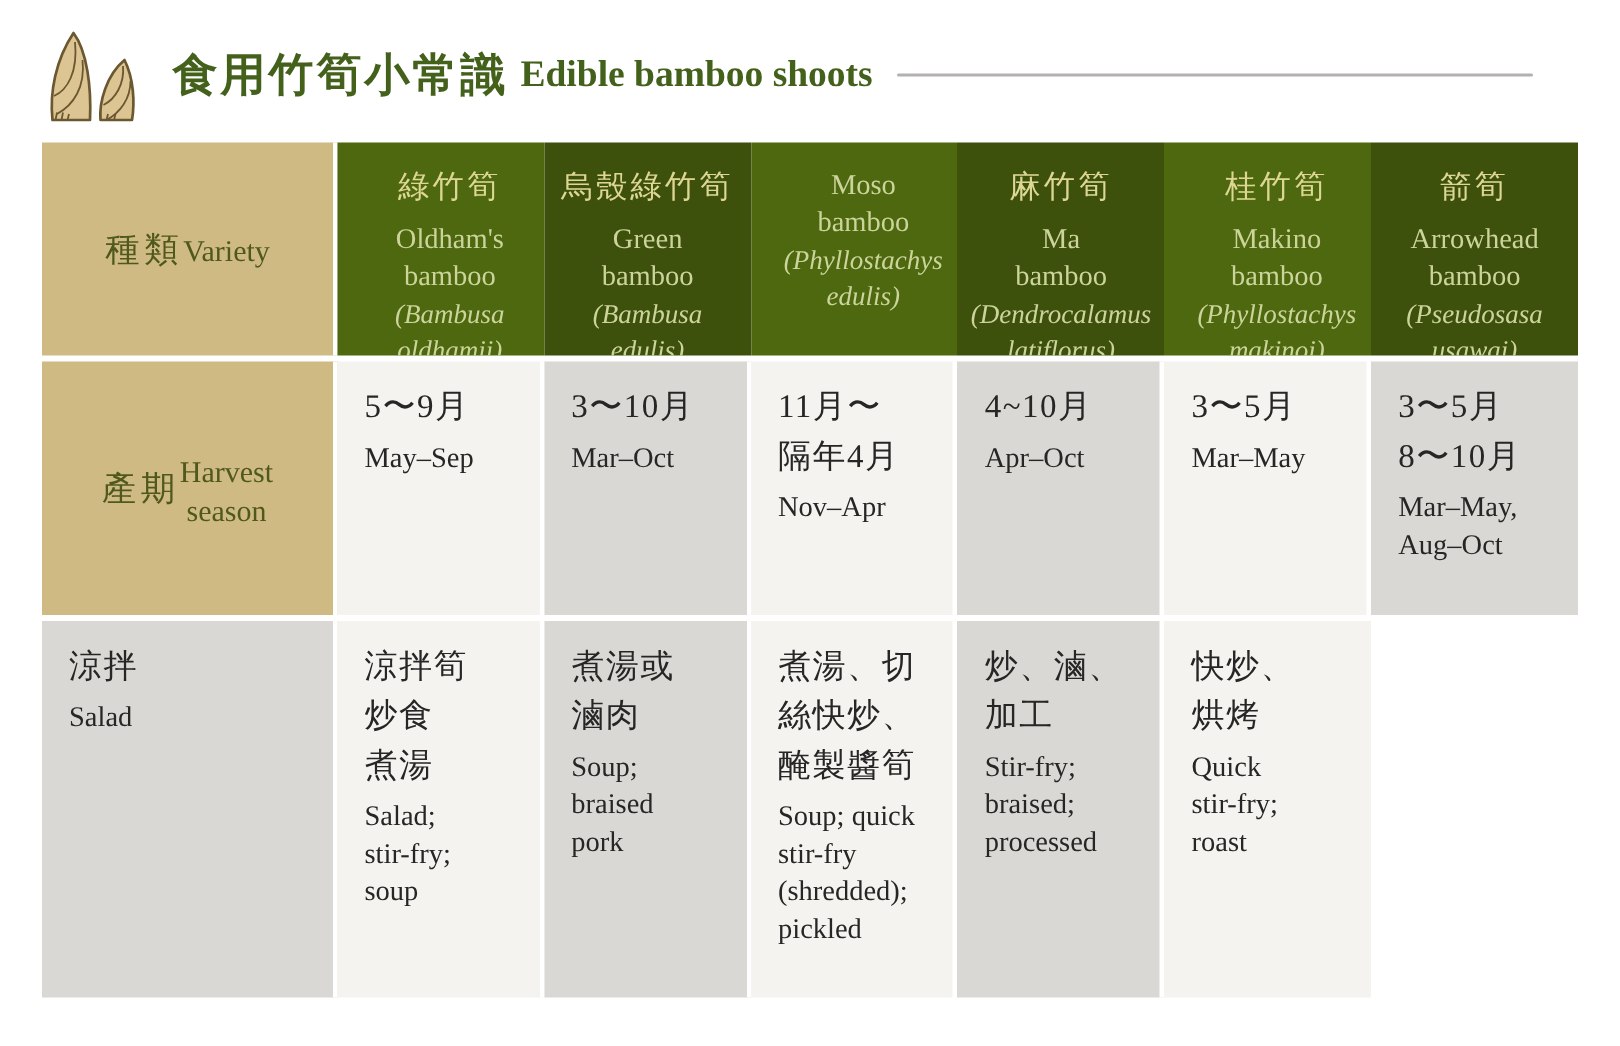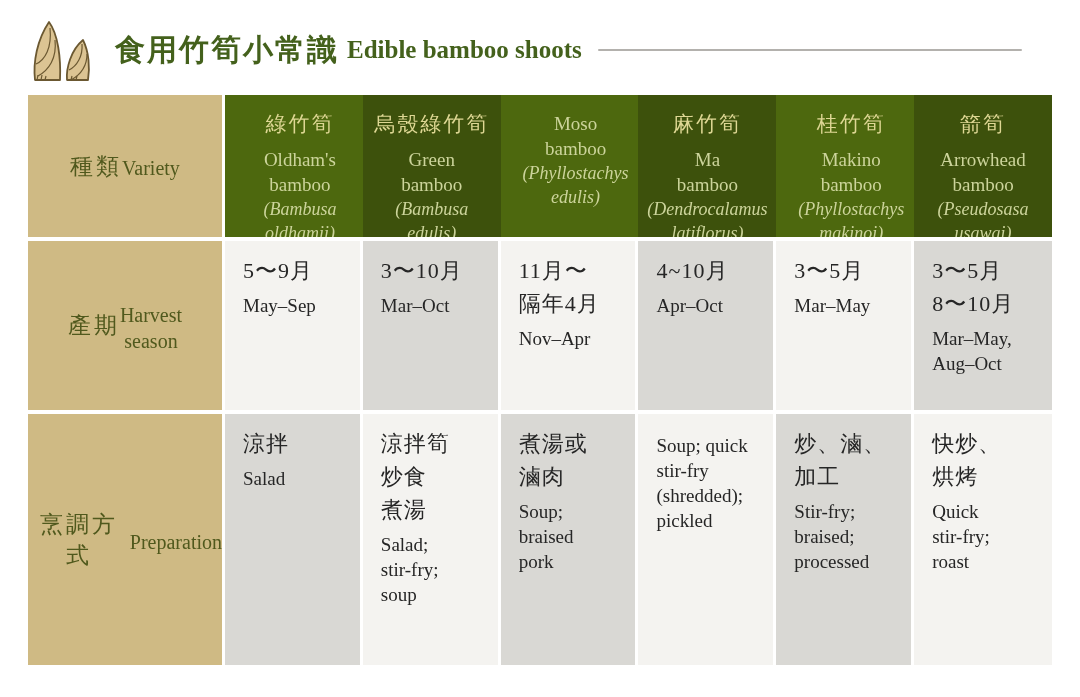--- a/index.html
+++ b/index.html
@@ -151,44 +151,43 @@
       <div class="dzh">3〜5月</div>
       <div class="den">Mar–May</div>
     </div>
     <div class="cell data c-gray">
       <div class="dzh">3〜5月
 8〜10月</div>
       <div class="den">Mar–May,
 Aug–Oct</div>
     </div>
 
-    <div class="cell label gapr">
-      <div class="lzh">烹調方式</div>
-      <div class="len">Preparation</div>
-    </div>
     <div class="cell data c-gray gapr">
       <div class="dzh">涼拌</div>
       <div class="den">Salad</div>
     </div>
     <div class="cell data c-light gapr">
       <div class="dzh">涼拌筍
 炒食
 煮湯</div>
       <div class="den">Salad;
 stir-fry;
 soup</div>
     </div>
     <div class="cell data c-gray gapr">
       <div class="dzh">煮湯或
 滷肉</div>
       <div class="den">Soup;
 braised
 pork</div>
     </div>
     <div class="cell data c-light gapr">
+      <div class="dzh">煮湯、切
+絲快炒、
+醃製醬筍</div>
       <div class="den">Soup; quick
 stir-fry
 (shredded);
 pickled</div>
     </div>
     <div class="cell data c-gray gapr">
       <div class="dzh">炒、滷、
 加工</div>
       <div class="den">Stir-fry;
 braised;

